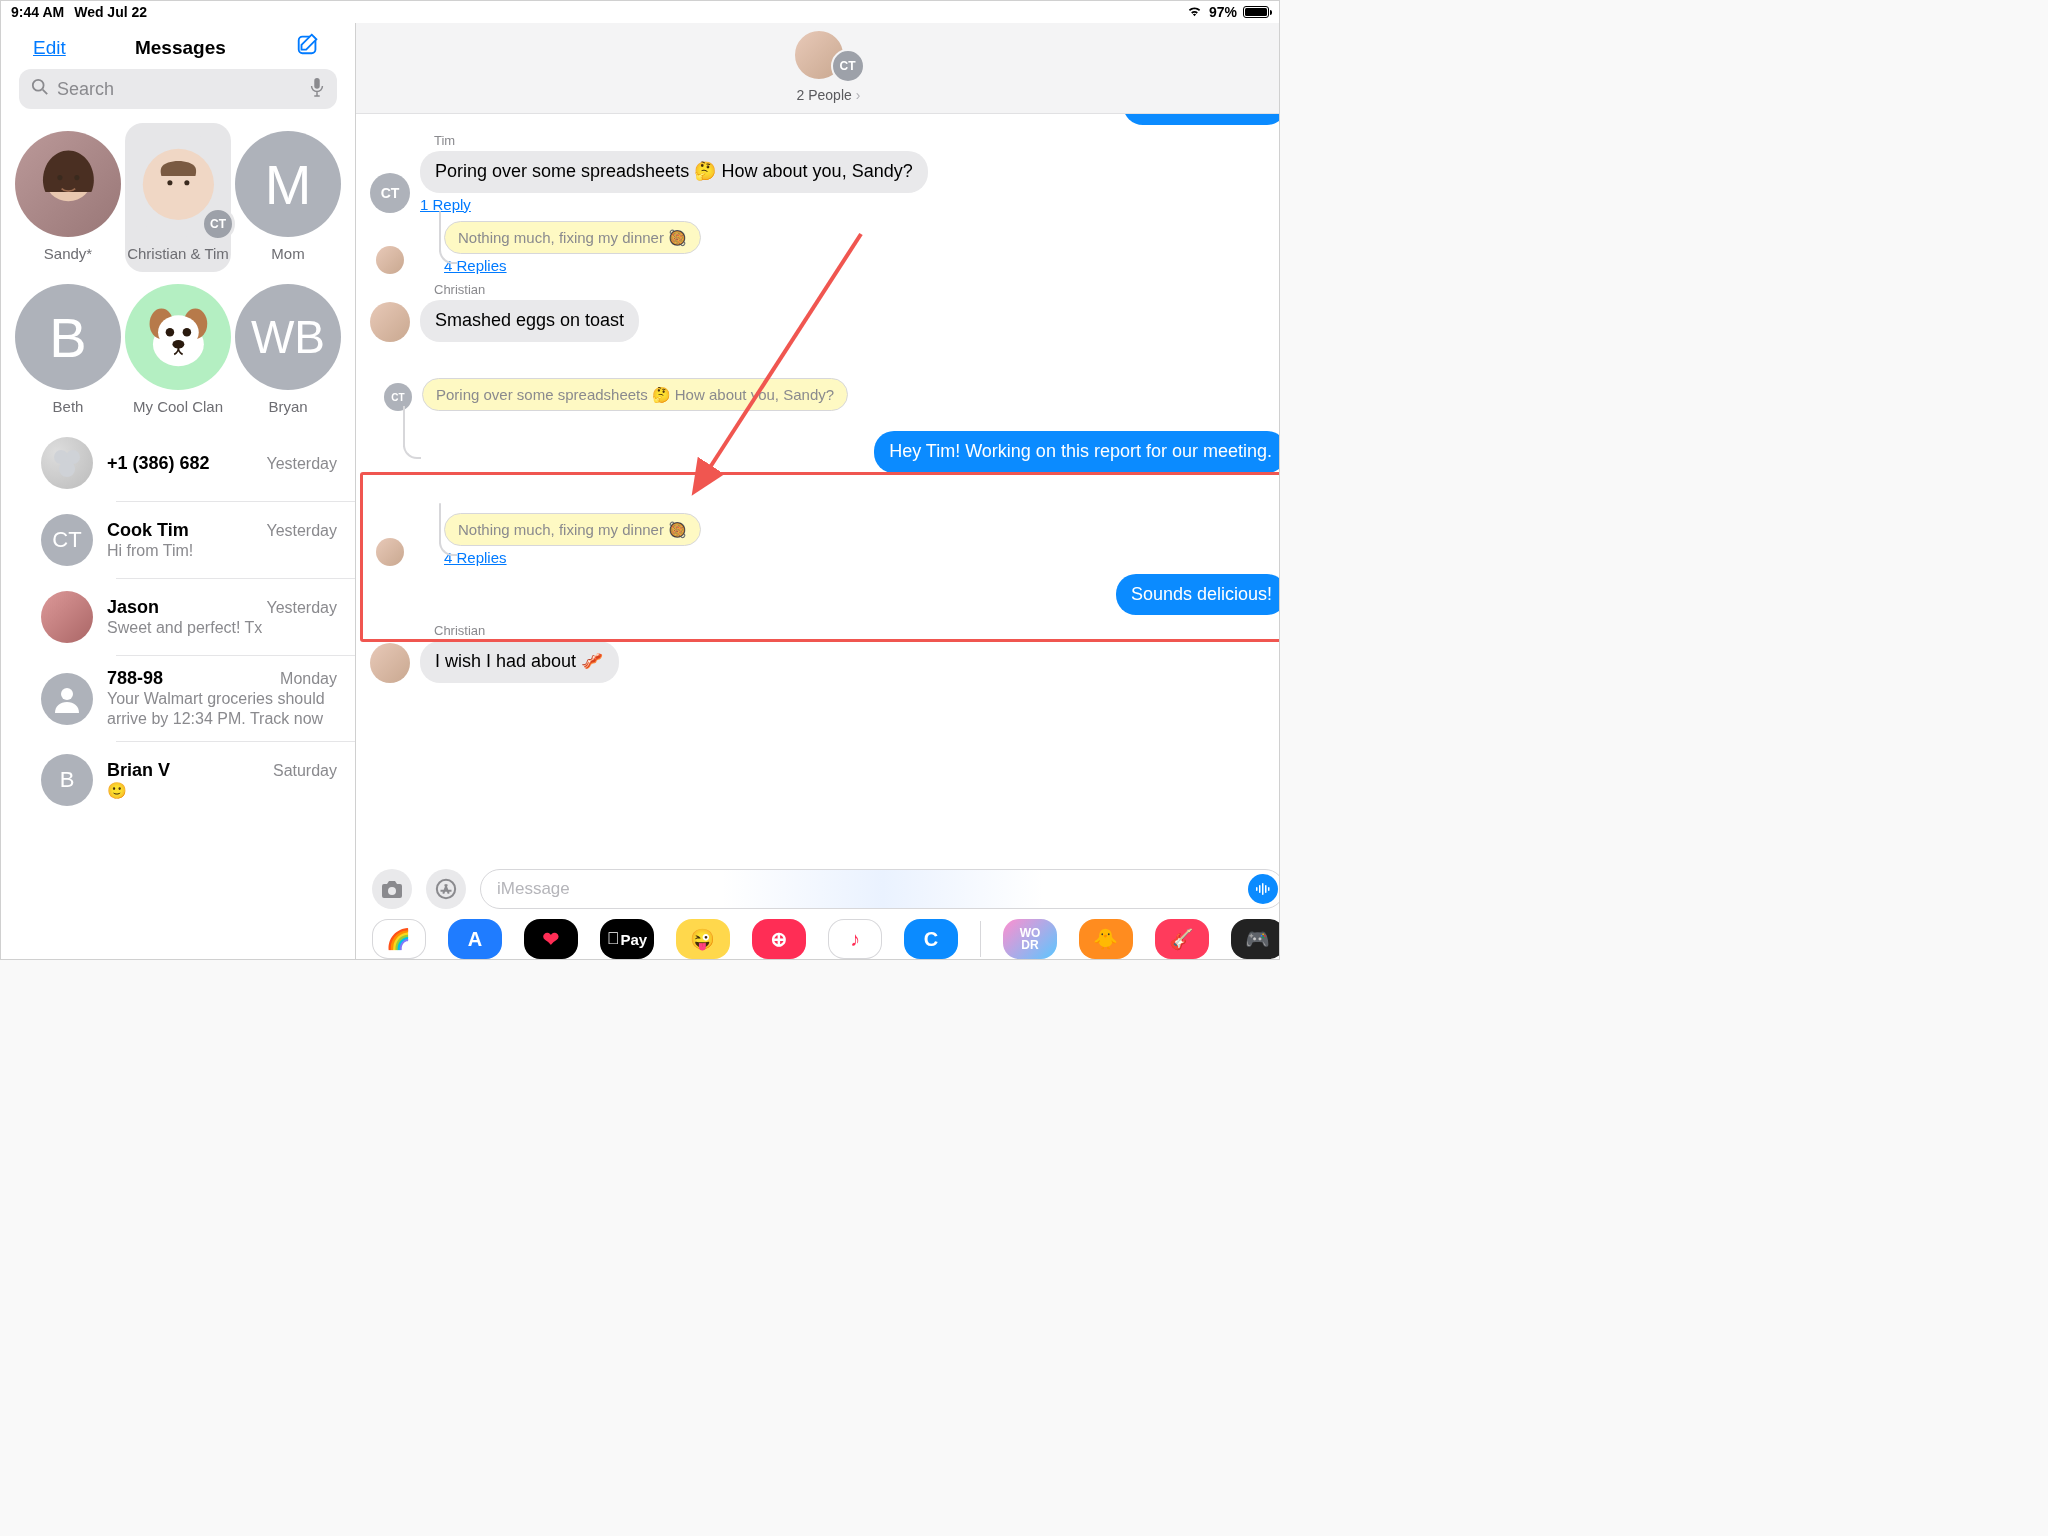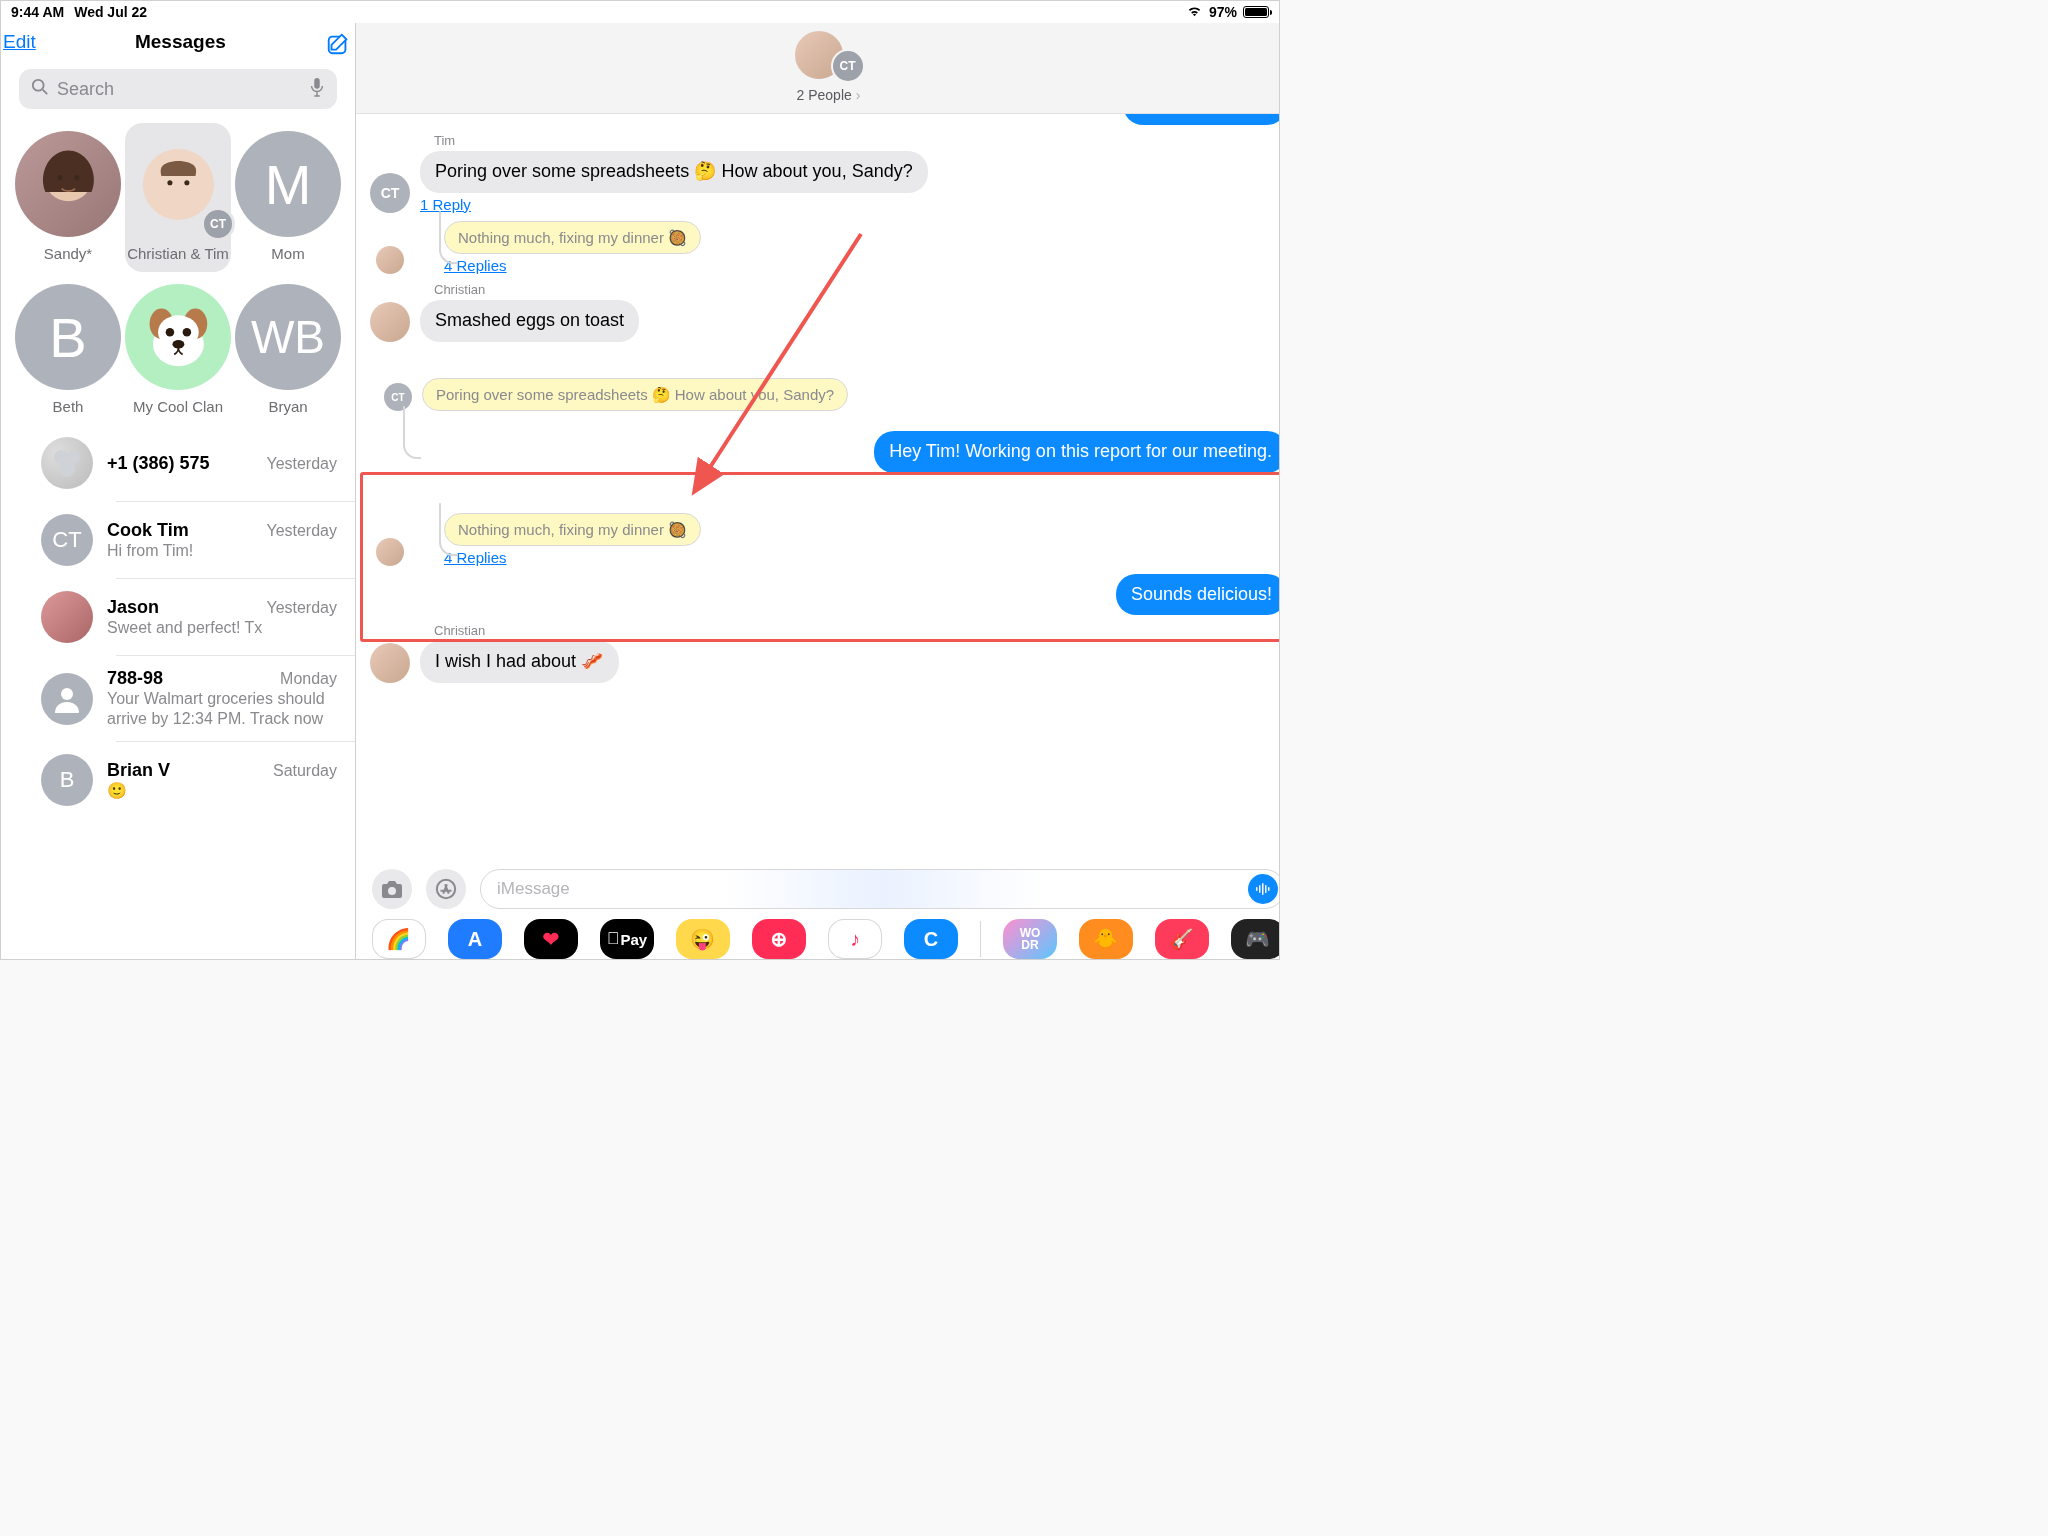--- a/index.html
+++ b/index.html
@@ -13,21 +13,21 @@
 .battery { width: 26px; height: 12px; border: 1.5px solid #000; border-radius: 3px; position: relative; }
 .battery::after { content: ""; position: absolute; right: -4px; top: 3px; width: 2.5px; height: 5px; background: #000; border-radius: 0 2px 2px 0; }
 .battery-fill { position: absolute; left: 1px; top: 1px; bottom: 1px; width: 90%; background: #000; border-radius: 1.5px; }
 .wifi-icon { width: 17px; height: 12px; }
 
 
 .main-split { flex: 1; display: flex; min-height: 0; }
 
 
 .sidebar { width: 460px; background: #fff; border-right: 1px solid #d0d0d0; display: flex; flex-direction: column; min-height: 0; }
-.sidebar-header { display: flex; align-items: flex-start; padding: 8px 2px 4px; }
+.sidebar-header { display: flex; align-items: flex-end; padding: 8px 32px 4px; }
 .edit-btn { color: #007aff; font-size: 19px; text-decoration: underline; }
 .sidebar-title { flex: 1; text-align: center; font-size: 19px; font-weight: 700; }
 .compose-btn { width: 28px; height: 28px; color: #007aff; }
 .compose-btn svg { width: 26px; height: 26px; }
 
 .search-wrap { padding: 6px 18px 10px; }
 .search-field { display: flex; align-items: center; background: #e9e9eb; border-radius: 12px; height: 40px; padding: 0 12px; gap: 8px; }
 .search-field input { flex: 1; border: none; background: transparent; font-size: 18px; outline: none; color: #333; }
 .search-field input::placeholder { color: #8a8a8e; }
 .search-icon, .mic-icon { color: #8a8a8e; }
@@ -222,21 +222,21 @@
       <div class="convo-item">
         <div class="convo-av group">
           <svg width="40" height="40" viewBox="0 0 40 40">
               <circle cx="14" cy="14" r="7" fill="#cfd2d7"></circle>
               <circle cx="26" cy="14" r="7" fill="#cfd2d7"></circle>
               <circle cx="20" cy="26" r="8" fill="#cfd2d7"></circle>
             </svg>
         </div>
         <div class="convo-text">
           <div class="convo-top">
-              <span class="convo-name">+1 (386) 575</span>
+              <span class="convo-name">+1 (386) 682</span>
               <span class="convo-time">Yesterday</span>
             </div>
           <div class="convo-preview"></div>
         </div>
       </div>
       <div class="convo-sep"></div>
       <div class="convo-item">
         <div class="convo-av">CT</div>
         <div class="convo-text">
           <div class="convo-top">

